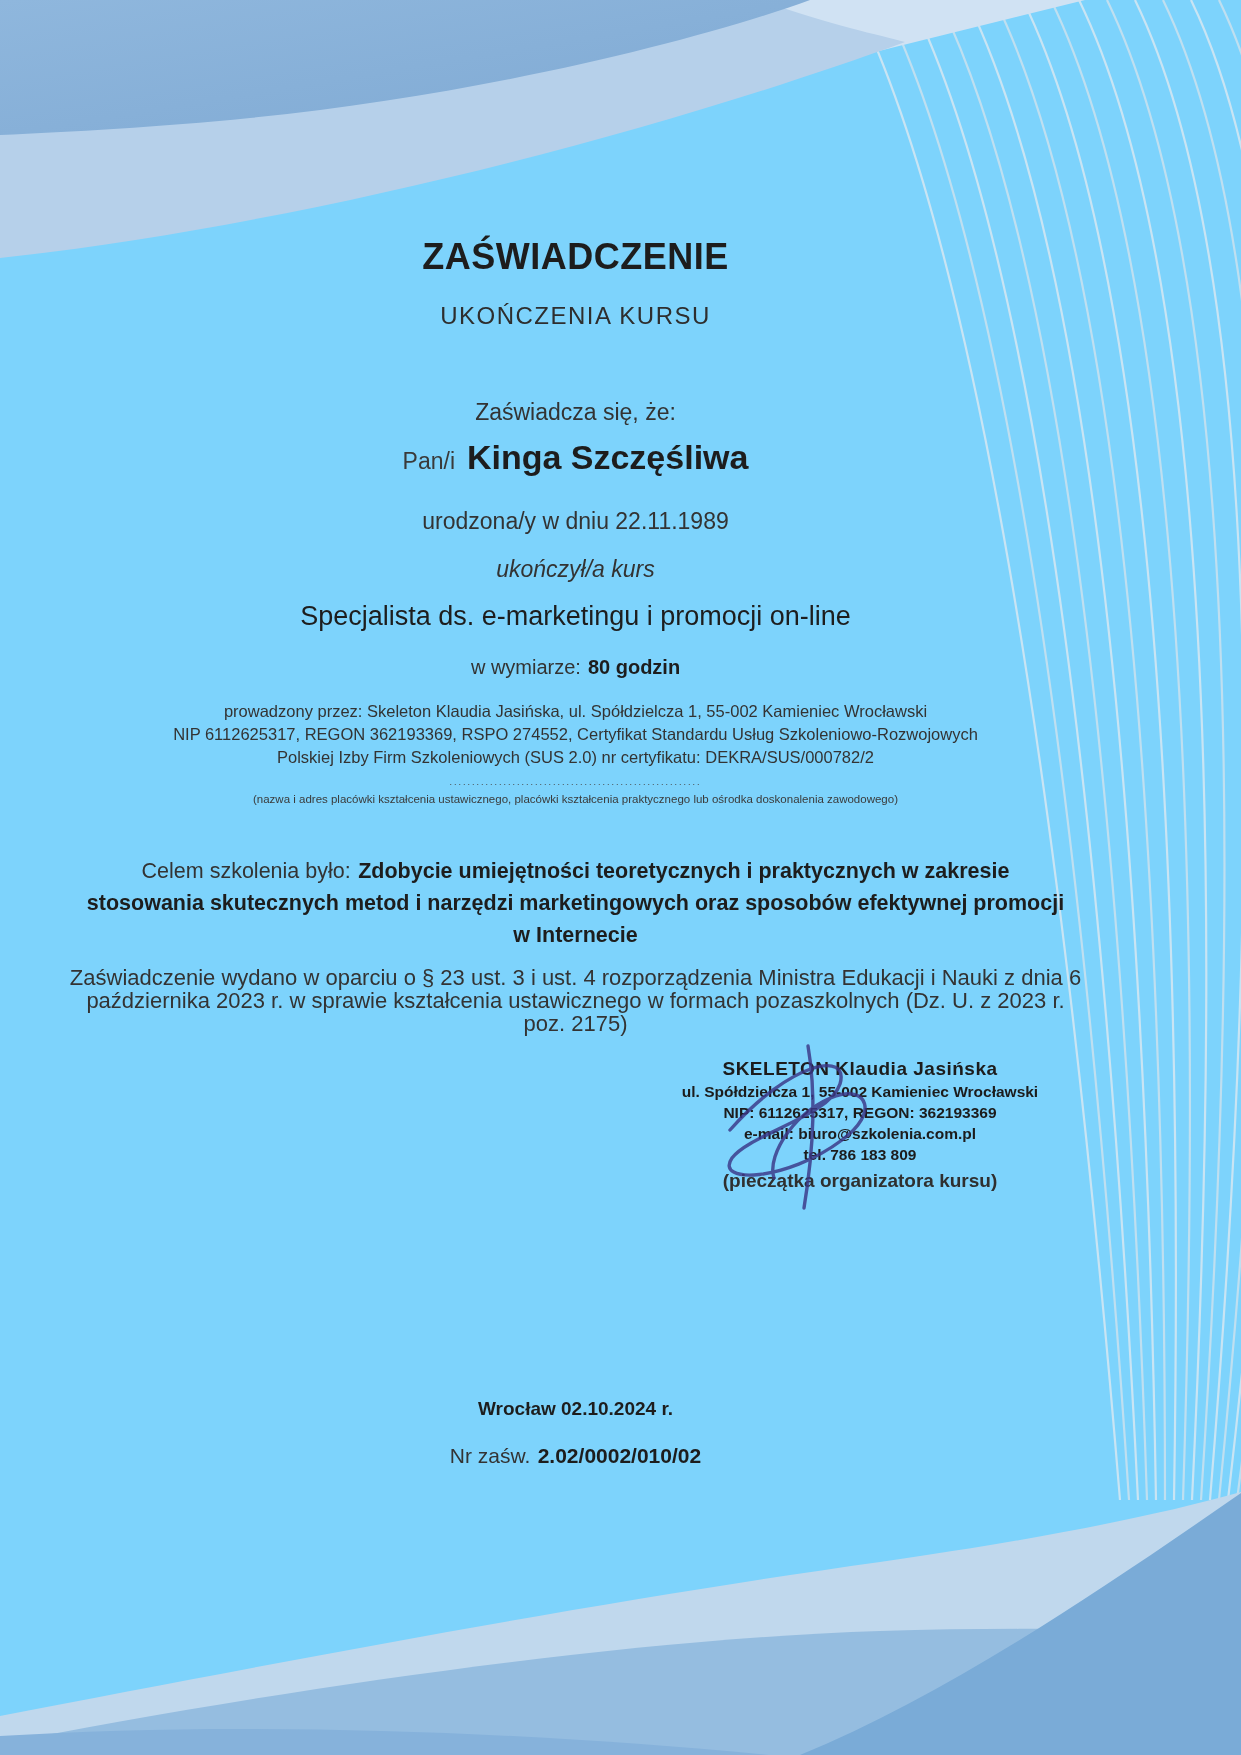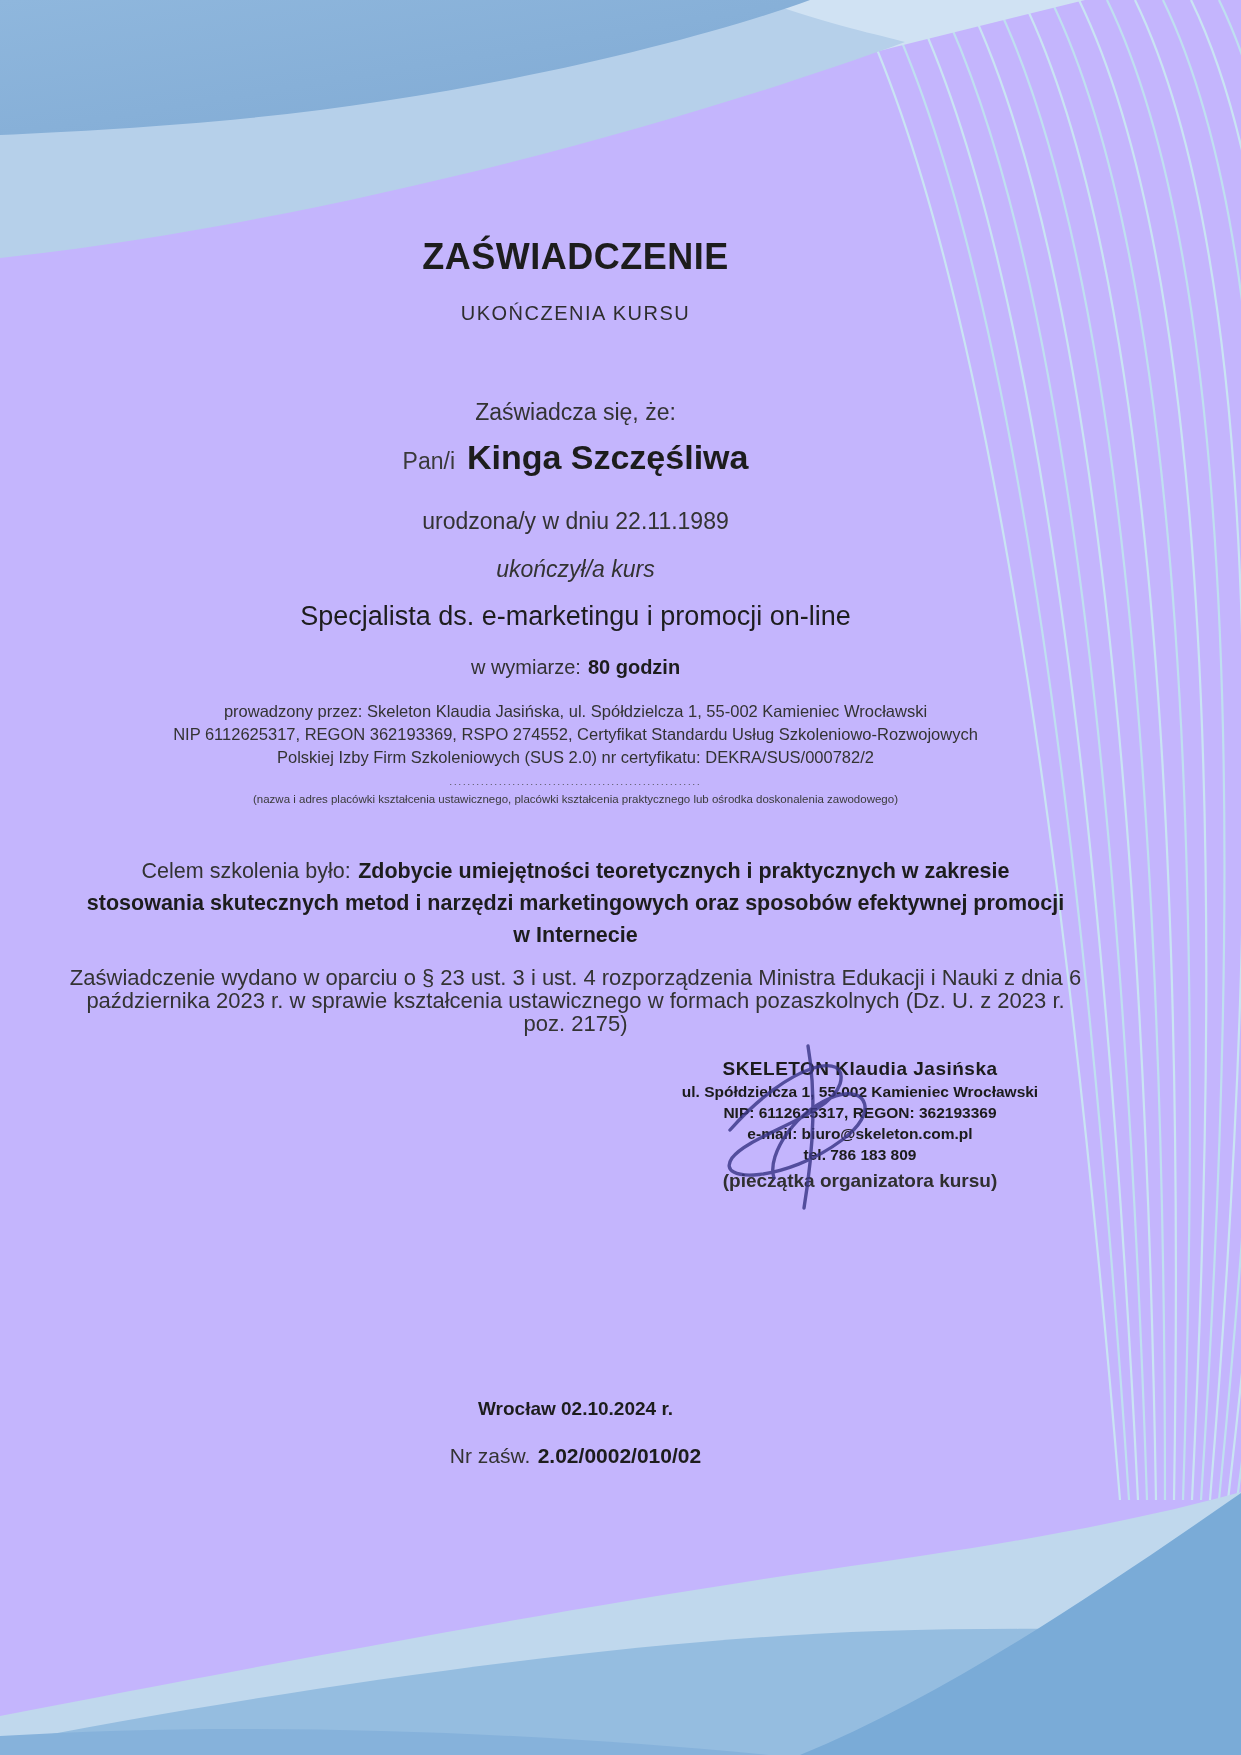--- a/index.html
+++ b/index.html
@@ -1,35 +1,35 @@
 <!DOCTYPE html>
 <html><head>
 <meta charset="utf-8">
 <style>
   html,body{margin:0;padding:0;background:#ffffff;}
   .page{
     position:relative;
     width:1241px;
     height:1755px;
     overflow:hidden;
-    background:#c4b5fd;
+    background:#7dd3fc;
     font-family:"Liberation Sans", sans-serif;
     color:#2b2b2b;
   }
   .decor{position:absolute;inset:0;z-index:0;}
   .sig{position:absolute;left:690px;top:1042px;z-index:3;}
   .tblock{
     position:absolute;
     left:0;
     width:1151px;           
     text-align:center;
     z-index:2;
   }
   .title{top:236px;font-size:36px;font-weight:700;letter-spacing:.5px;color:#1d1d1d;}
-  .subtitle{top:302px;font-size:20px;letter-spacing:1.5px;color:#2e2e2e;}
+  .subtitle{top:302px;font-size:24px;letter-spacing:1.5px;color:#2e2e2e;}
   .statement{top:399px;font-size:23px;color:#333;}
   .nameline{top:438px;font-size:23px;color:#3a3a3a;}
   .nameline .name{font-size:34px;font-weight:700;color:#1d1d1d;margin-left:.35em;}
   .birth{top:508px;font-size:23px;color:#333;}
   .completed{top:556px;font-size:23px;font-style:italic;color:#333;}
   .course{top:601px;font-size:27px;font-weight:400;color:#1d1d1d;}
   .duration{top:656px;font-size:20px;color:#333;}
   .duration .dur{font-weight:700;color:#1d1d1d;margin-left:.35em;}
   .organizer{top:700px;font-size:16.5px;line-height:23px;color:#333;}
   .dotsline{top:777px;font-size:9px;letter-spacing:2px;color:#444;}
@@ -122,21 +122,21 @@
   </div>
 
   <div class="tblock legal">
     <span class="legalwrap">Zaświadczenie wydano w oparciu o § 23 ust. 3 i ust. 4 rozporządzenia Ministra Edukacji i Nauki z dnia 6 października 2023 r. w sprawie kształcenia ustawicznego w formach pozaszkolnych (Dz. U. z 2023 r. poz. 2175)</span>
   </div>
 
   <div class="stamp">
     <div class="s1">SKELETON  Klaudia Jasińska</div>
     <div class="srow">ul. Spółdzielcza 1, 55-002 Kamieniec Wrocławski</div>
     <div class="srow">NIP: 6112625317, REGON: 362193369</div>
-    <div class="srow">e-mail: biuro@skeleton.com.pl</div>
+    <div class="srow">e-mail: biuro@szkolenia.com.pl</div>
     <div class="srow">tel. 786 183 809</div>
     <div class="scaption">(pieczątka organizatora kursu)</div>
   </div>
 
   <svg class="sig" width="280" height="170" viewBox="0 0 280 170" aria-hidden="true">
     <g stroke="#3b3788" stroke-width="3.4" fill="none" stroke-linecap="round" opacity="0.82">
       <path d="M118,4 C126,50 124,105 114,166"></path>
       <path d="M40,88 C100,20 160,8 150,42 C140,74 60,92 42,116 C24,142 96,140 152,98 C190,70 176,44 146,54 C108,66 76,112 84,136"></path>
     </g>
   </svg>

